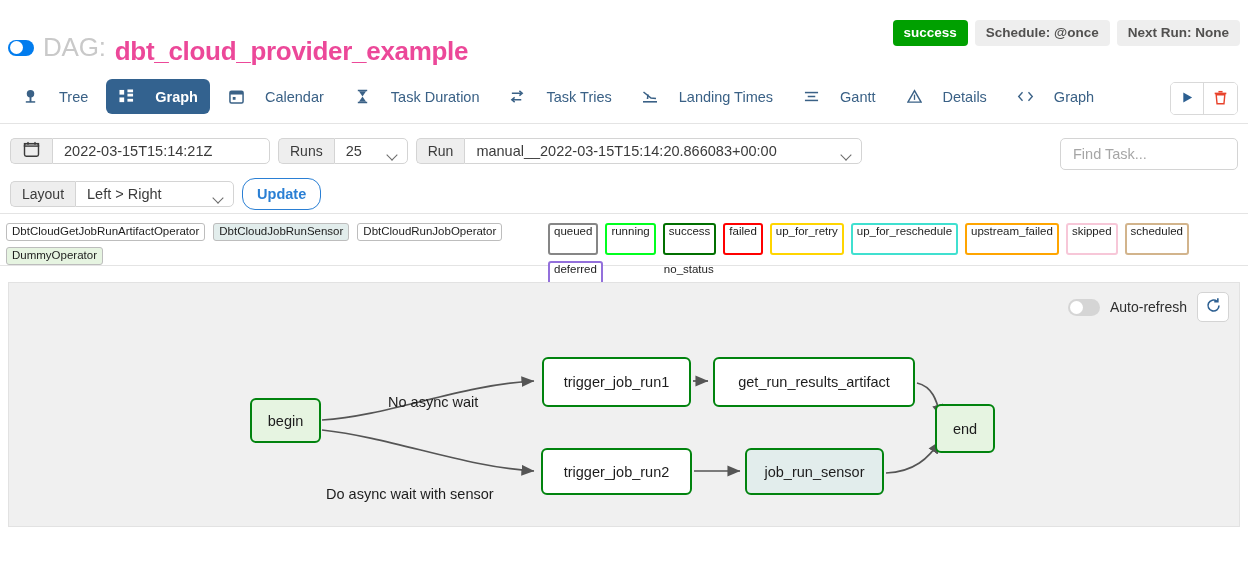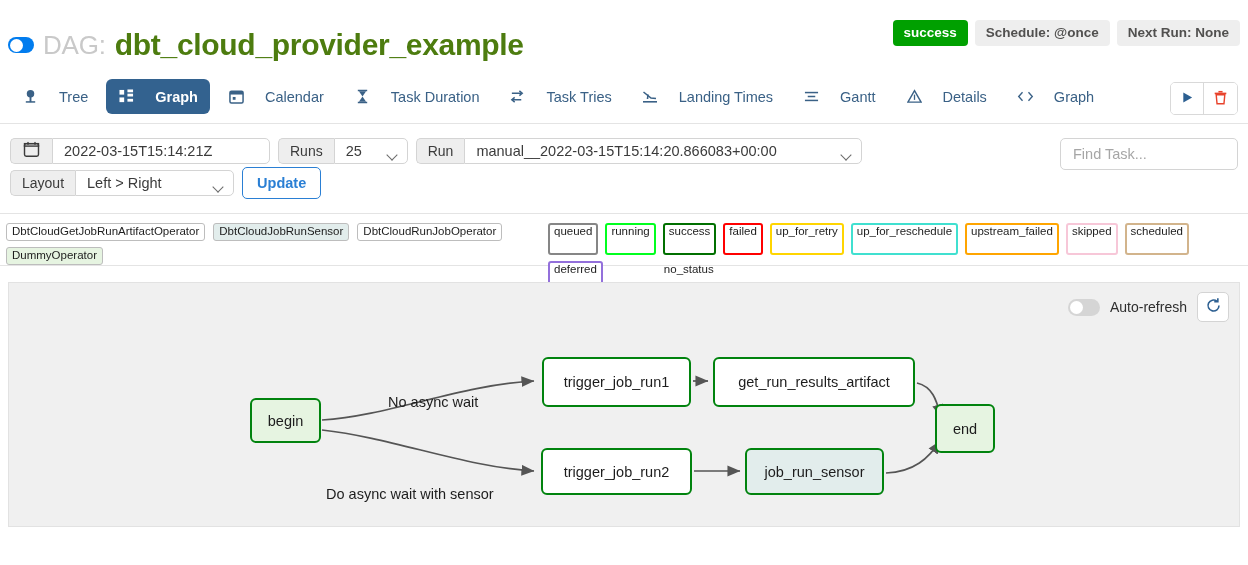--- a/index.html
+++ b/index.html
@@ -37,24 +37,25 @@
     border-radius: 50%;
     background: #ffffff;
   }
   .dag-label {
     font-size: 26px;
     color: #c9c9c9;
     font-weight: 400;
     letter-spacing: -0.2px;
   }
   .dag-name {
-    font-size: 30px;
-    color: #4d7c0f;
+    font-size: 26px;
+    color: #ec4899;
     font-weight: bold;
     letter-spacing: -0.3px;
+    margin-top: 8px;
   }
   .header-badges {
     position: absolute;
     right: 8px; top: 20px;
     display: flex; align-items: center; gap: 7px;
   }
   .badge {
     font-size: 13.5px;
     padding: 5px 11px 6px;
     border-radius: 4px;
@@ -115,21 +116,21 @@
   .tab-actions button:last-child { border-right: none; }
 
   
   .controls {
     position: relative;
     padding: 14px 10px 10px;
     border-bottom: 1px solid #e4e4e4;
     height: 90px;
   }
   .ctrl-row { display: flex; align-items: center; }
-  .ctrl-row.second { margin-top: 3px; }
+  .ctrl-row.second { margin-top: 14px; }
 
   .grp { display: flex; align-items: stretch; }
   .grp > * { height: 26px; }
 
   .addon {
     background: #eeeeee;
     border: 1px solid #d4d4d4;
     display: flex; align-items: center;
     padding: 0 11px;
     font-size: 14px;
@@ -176,21 +177,21 @@
     border-right: none;
     border-radius: 5px 0 0 5px;
     background: #eeeeee;
     display: flex; align-items: center; justify-content: center;
   }
 
   .btn-outline {
     border: 1px solid #2a7fd4;
     color: #2a7fd4;
     background: #fff;
-    border-radius: 5px;
+    border-radius: 13px;
     font-size: 14.5px;
     font-weight: bold;
     padding: 0 14px;
     margin-left: 8px;
     display: flex; align-items: center;
     cursor: pointer;
     height: 32px;
   }
 
   .find-task {

